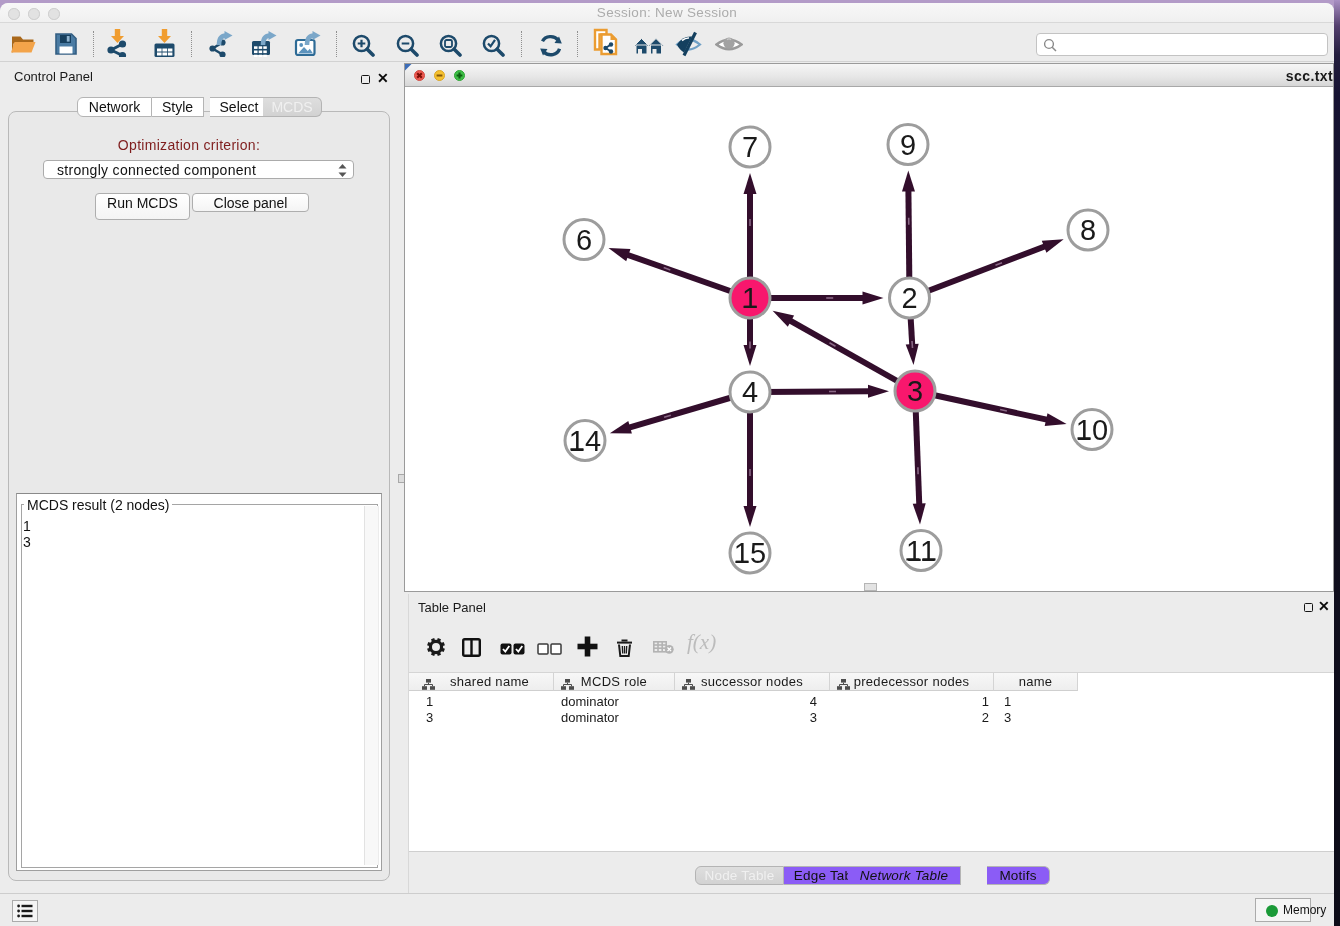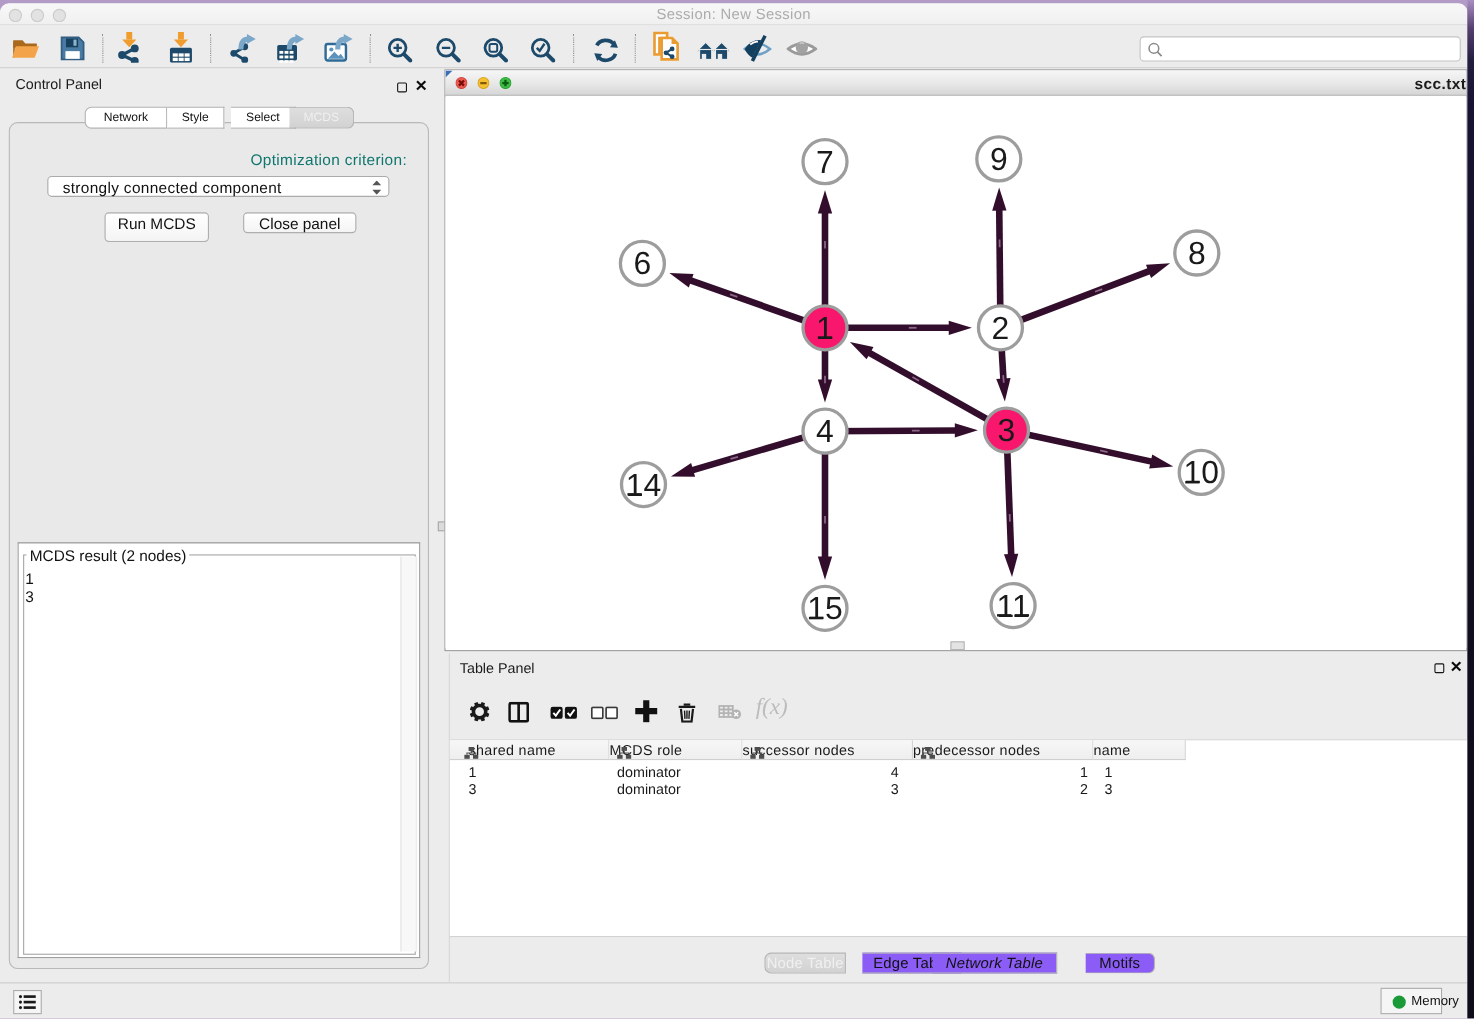--- a/index.html
+++ b/index.html
@@ -10,30 +10,30 @@
 .window{left:0;top:3px;width:1334px;height:923px;background:#ececec;border-radius:8px 8px 0 0;overflow:hidden}
 .titlebar{left:0;top:0;width:100%;height:20px;background:linear-gradient(#f8f8f8,#f0f0f0);border-bottom:1px solid #d8d8d8;border-radius:8px 8px 0 0}
 .tl{width:11.5px;height:11.5px;border-radius:50%;background:#e2e2e2;border:1px solid #cbcbcb;position:absolute;top:5px}
 .wtitle{width:100%;text-align:center;font-size:13.5px;color:#acacac;line-height:20px;letter-spacing:0.3px}
 .toolbar{left:0;top:21px;width:100%;height:38px;background:#ececec;border-bottom:1px solid #d2d2d2}
 .tsep{position:absolute;top:7px;height:26px;width:0;border-left:1px dotted #8f8f8f}
 .ticon{position:absolute;top:6px}
 .search{left:1036px;top:9px;width:292px;height:23px;background:#fff;border:1px solid #c3c3c3;border-radius:4px}
 
 .cp-title{font-size:13px;color:#1a1a1a}
-.tabseg{position:absolute;height:20px;font-size:11px;text-align:center;line-height:19px;color:#111;background:#fff;border:1px solid #b4b4b4}
+.tabseg{position:absolute;height:20px;font-size:14px;text-align:center;line-height:19px;color:#111;background:#fff;border:1px solid #b4b4b4}
 .tabsel{background:linear-gradient(#dedede,#d2d2d2);color:#f0f0f0;text-shadow:none}
 .panelbox{left:8px;top:108px;width:382px;height:770px;background:#e9e9e9;border:1px solid #b9b9b9;border-radius:8px}
 .btn{position:absolute;background:linear-gradient(#ffffff,#f4f4f4);border:1px solid #aeaeae;border-radius:4px;font-size:14px;color:#111;text-align:center}
 .resultbox{left:16px;top:490px;width:366px;height:378px;background:#fff;border:1px solid #9f9f9f;border-top-color:#8a8a8a}
 
 .netframe{left:404px;top:60px;width:930px;height:529px;border:1px solid #9a9a9a;background:#fff}
 .nettitle{left:0;top:0;width:100%;height:23px;background:linear-gradient(#f6f6f6 0%,#e6e6e6 60%,#d6d6d6 100%);border-bottom:1px solid #a8a8a8}
 
-.thead{position:absolute;height:18px;background:linear-gradient(#f7f7f7,#eeeeee);border-right:1px solid #d4d4d4;border-bottom:1px solid #cfcfcf;font-size:13px;letter-spacing:0.3px;color:#1a1a1a;line-height:18px}
+.thead{position:absolute;height:18px;background:linear-gradient(#f7f7f7,#eeeeee);border-right:1px solid #d4d4d4;border-bottom:1px solid #cfcfcf;font-size:13px;letter-spacing:0.3px;color:#1a1a1a;text-align:center;line-height:18px}
 .trow{position:absolute;font-size:13px;color:#1a1a1a;height:16px;line-height:16px}
 .btab{position:absolute;height:19px;font-size:13.5px;letter-spacing:0.2px;line-height:18px;text-align:center;color:#111;background:#8b5cf6;border:1px solid #b4b4b4}
 .btab.tabsel{background:linear-gradient(#dedede,#d2d2d2);color:#f0f0f0;text-shadow:none}
 .statusbar{left:0;top:890px;width:1334px;height:33px;background:#ececec;border-top:1px solid #cdcdcd}
 </style></head><body>
 <div class="abs desktop-top"></div>
 <div class="abs window">
  <div class="abs titlebar">
   <div class="tl" style="left:8px"></div>
       <div class="tl" style="left:28px"></div>
@@ -199,27 +199,27 @@
  </div>
 
  <div class="abs cp-title" style="left:14px;top:66px">Control Panel</div>
  <div class="abs" style="left:361px;top:72px;width:8.5px;height:8.5px;border:1.5px solid #141414;border-radius:1.5px"></div>
  <div class="abs" style="left:377px;top:67px;font-size:14px;font-weight:bold;color:#0a0a0a">✕</div>
  <div class="abs panelbox"></div>
  <div class="tabseg " style="left:77px;top:94px;width:75px;border-radius:6px 0 0 6px;">Network</div>
  <div class="tabseg " style="left:152px;top:94px;width:52px;border-left:none;">Style</div>
  <div class="tabseg " style="left:210px;top:94px;width:59px;border-left:none;">Select</div>
  <div class="tabseg tabsel" style="left:263px;top:94px;width:59px;border-radius:0 6px 6px 0;border-left:none;">MCDS</div>
- <div class="abs" style="left:8px;top:134px;width:362px;text-align:right;font-size:14px;letter-spacing:0.3px;color:#0f766e">Optimization criterion:</div>
+ <div class="abs" style="left:8px;top:134px;width:362px;text-align:center;font-size:14px;letter-spacing:0.3px;color:#7f1d1d">Optimization criterion:</div>
  <div class="abs" style="left:43px;top:157px;width:311px;height:19px;background:#fff;border:1px solid #ababab;border-radius:4px;font-size:14px;letter-spacing:0.3px;color:#111;line-height:18px;padding-left:13px">strongly connected component<svg width="11" height="13" viewBox="0 0 11 13" style="position:absolute;right:5px;top:2.5px">
         <polygon points="5.5,0 9.5,4.5 1.5,4.5" fill="#555"></polygon>
         <polygon points="5.5,13 9.5,8.5 1.5,8.5" fill="#555"></polygon>
       </svg></div>
  <div class="btn" style="left:95px;top:190px;width:95px;height:27px;line-height:18px">Run MCDS</div>
- <div class="btn" style="left:221px;top:190px;width:103px;height:19px;line-height:18px">Close panel</div>
+ <div class="btn" style="left:192px;top:190px;width:117px;height:19px;line-height:18px">Close panel</div>
  <div class="abs resultbox">
   <div class="abs" style="left:4px;top:10px;width:357px;height:364px;border:1px solid #a5a5a5"></div>
   <div class="abs" style="left:7px;top:3px;font-size:14px;color:#111;background:#fff;padding:0 3px">MCDS result (2 nodes)</div>
   <div class="abs" style="left:6px;top:24px;font-size:14px;color:#111;line-height:16px">1<br>3</div>
   <div class="abs" style="left:347px;top:12px;width:15px;height:359px;background:#f8f8f8;border-left:1px solid #e2e2e2;border-right:1px solid #ececec"></div>
  </div>
  <div class="abs" style="left:398px;top:471px;width:7px;height:9px;background:#dcdcdc;border:1px solid #a8a8a8"></div>
 
  <div class="abs netframe">
   <div class="abs nettitle">
@@ -410,21 +410,21 @@
   <div class="trow" style="left:17px;top:100px">1</div>
   <div class="trow" style="left:152px;top:100px">dominator</div>
   <div class="trow" style="left:330px;top:100px;width:78px;text-align:right">4</div>
   <div class="trow" style="left:500px;top:100px;width:80px;text-align:right">1</div>
   <div class="trow" style="left:595px;top:100px">1</div>
   <div class="trow" style="left:17px;top:116px">3</div>
   <div class="trow" style="left:152px;top:116px">dominator</div>
   <div class="trow" style="left:330px;top:116px;width:78px;text-align:right">3</div>
   <div class="trow" style="left:500px;top:116px;width:80px;text-align:right">2</div>
   <div class="trow" style="left:595px;top:116px">3</div>
-  <div class="btab tabsel" style="left:286px;top:272px;width:74px;border-radius:6px 0 0 6px;">Node Table</div>
+  <div class="btab tabsel" style="left:286px;top:272px;width:89px;border-radius:6px 0 0 6px;">Node Table</div>
   <div class="btab " style="left:375px;top:272px;width:90px;border-left:none;">Edge Table</div>
   <div class="btab " style="left:439px;top:272px;width:113px;border-left:none;font-style:italic;">Network Table</div>
   <div class="btab " style="left:578px;top:272px;width:63px;border-radius:0 6px 6px 0;border-left:none;">Motifs</div>
  </div>
  <div class="abs statusbar">
   <div class="abs" style="left:12px;top:6px;width:26px;height:22px;background:#f5f5f5;border:1px solid #ababab">
         <svg width="16" height="14" viewBox="0 0 16 14" style="position:absolute;left:4px;top:3px">
           <g fill="#1a1a1a">
             <circle cx="1.6" cy="2" r="1.4"></circle>
             <circle cx="1.6" cy="7" r="1.4"></circle>

